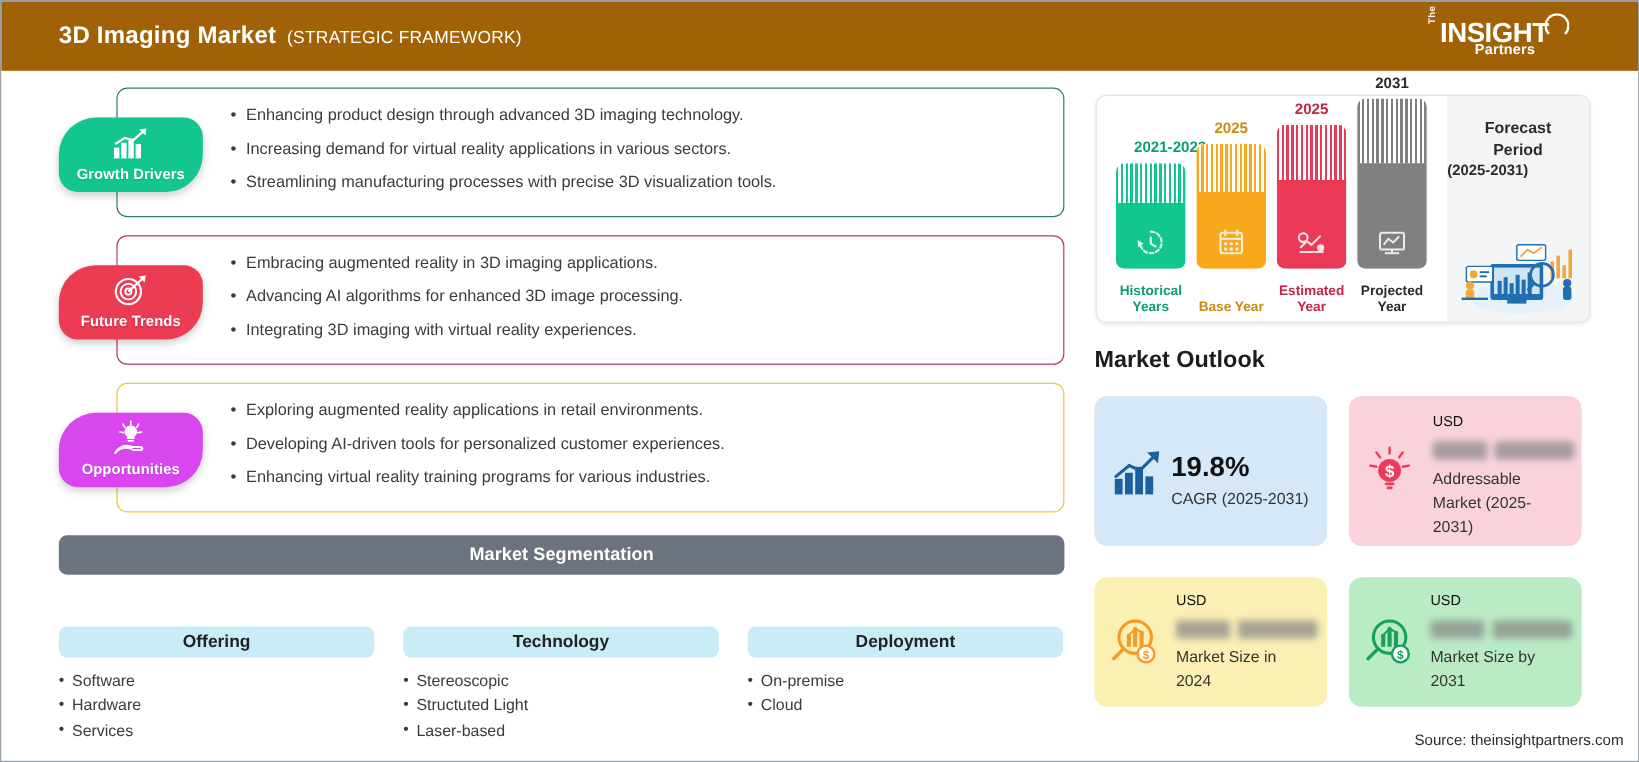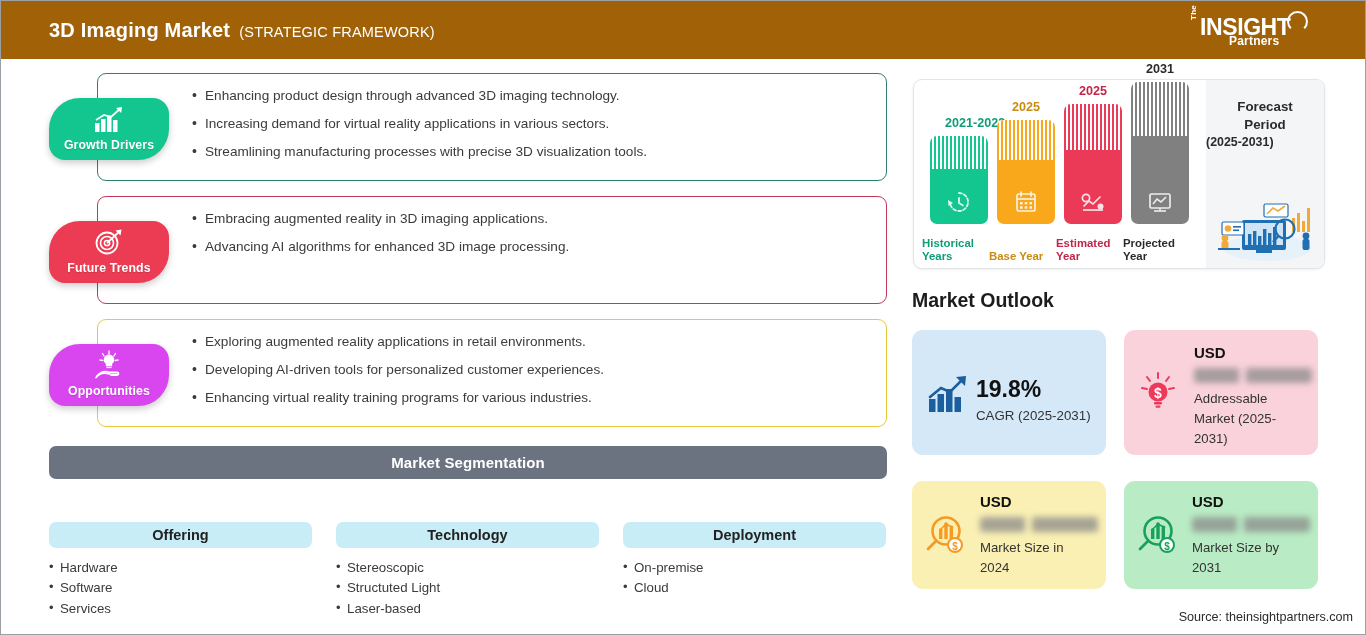--- a/index.html
+++ b/index.html
@@ -111,21 +111,21 @@
     position:absolute;width:100%;text-align:center;font-size:12.6px;font-weight:bold;
     white-space:nowrap;left:50%;transform:translateX(-50%);
   }
   .bar{position:absolute;bottom:0;width:58px;border-radius:7px;overflow:hidden;}
   .bar .stripes{height:38%;width:100%;}
   .bar .solid{height:62%;width:100%;}
   .bar .bicon{position:absolute;bottom:9px;left:50%;transform:translateX(-50%);
     width:30px;height:26px;opacity:.85;}
   .blabel{
     position:absolute;bottom:2px;width:74px;left:50%;transform:translateX(-50%);
-    text-align:left;font-size:11.4px;font-weight:bold;line-height:13.6px;
+    text-align:center;font-size:11.4px;font-weight:bold;line-height:13.6px;
   }
   .fp{
     position:absolute;right:0;top:0;width:118px;height:188px;background:#f4f5f7;
     border-radius:0 9px 9px 0;
   }
   .fp-t{position:absolute;top:18px;left:0;width:100%;text-align:center;
     font-size:13.3px;font-weight:bold;color:#2b2b2b;line-height:18px;}
   .fp-s{position:absolute;top:55px;left:0;width:100%;text-align:left;
     font-size:12.4px;font-weight:bold;color:#2b2b2b;}
 
@@ -136,21 +136,21 @@
   .ocard{position:absolute;border-radius:11px;box-sizing:border-box;}
   .ocard.cagr{left:6px;top:271px;width:194px;height:125px;background:#d4e8f7;}
   .ocard.addr{left:218px;top:271px;width:194px;height:125px;background:#fad2dc;}
   .ocard.ms24{left:6px;top:422px;width:194px;height:108px;background:#faf0b4;}
   .ocard.ms31{left:218px;top:422px;width:194px;height:108px;background:#b9ecc4;}
 
   .cagr-icon{position:absolute;left:14px;top:45px;width:44px;height:40px;}
   .cagr-val{position:absolute;left:64px;top:46px;font-size:23px;font-weight:bold;color:#111;}
   .cagr-lbl{position:absolute;left:64px;top:78px;font-size:13.3px;color:#333;white-space:nowrap;}
 
-  .usd{position:absolute;font-size:15px;font-weight:bold;color:#111;}
+  .usd{position:absolute;font-size:12px;font-weight:normal;color:#111;}
   .blurred{
     position:absolute;height:15px;border-radius:3px;
     background:linear-gradient(90deg,#8a8a8a 0 38%,transparent 38% 44%,#8a8a8a 44% 100%);
     filter:blur(3.2px);opacity:.75;
   }
   .ocap{position:absolute;font-size:13.2px;color:#333;line-height:20px;}
 
   .o-icon{position:absolute;width:44px;height:44px;}
 
   .source{
@@ -198,20 +198,21 @@
         </svg>
       </span>
       <span class="badge-label">Growth Drivers</span>
     </div>
 
     <div class="block b1">
       <div class="bullets">
         <ul>
           <li>Embracing augmented reality in 3D imaging applications.</li>
           <li>Advancing AI algorithms for enhanced 3D image processing.</li>
+          <li>Integrating 3D imaging with virtual reality experiences.</li>
         </ul>
       </div>
     </div>
     <div class="badge r">
       <span class="badge-icon">
         <svg viewBox="0 0 34 30" width="34" height="30">
           <circle cx="15" cy="16" r="10.5" fill="none" stroke="#fff" stroke-width="1.8"></circle>
           <circle cx="15" cy="16" r="6.5" fill="none" stroke="#fff" stroke-width="1.6"></circle>
           <circle cx="15" cy="16" r="2.6" fill="none" stroke="#fff" stroke-width="1.5"></circle>
           <path d="M15 16 L28 4" stroke="#fff" stroke-width="1.8"></path>
@@ -249,22 +250,22 @@
       <span class="badge-label">Opportunities</span>
     </div>
 
     <div class="seg-header">
       <span>Market Segmentation</span>
     </div>
     <div class="seg-cols">
       <div class="seg-col">
         <div class="seg-col-title">Offering</div>
         <ul class="seg-items">
+          <li>Software</li>
           <li>Hardware</li>
-          <li>Software</li>
           <li>Services</li>
         </ul>
       </div>
       <div class="seg-col">
         <div class="seg-col-title">Technology</div>
         <ul class="seg-items">
           <li>Stereoscopic</li>
           <li>Structuted Light</li>
           <li>Laser-based</li>
         </ul>

